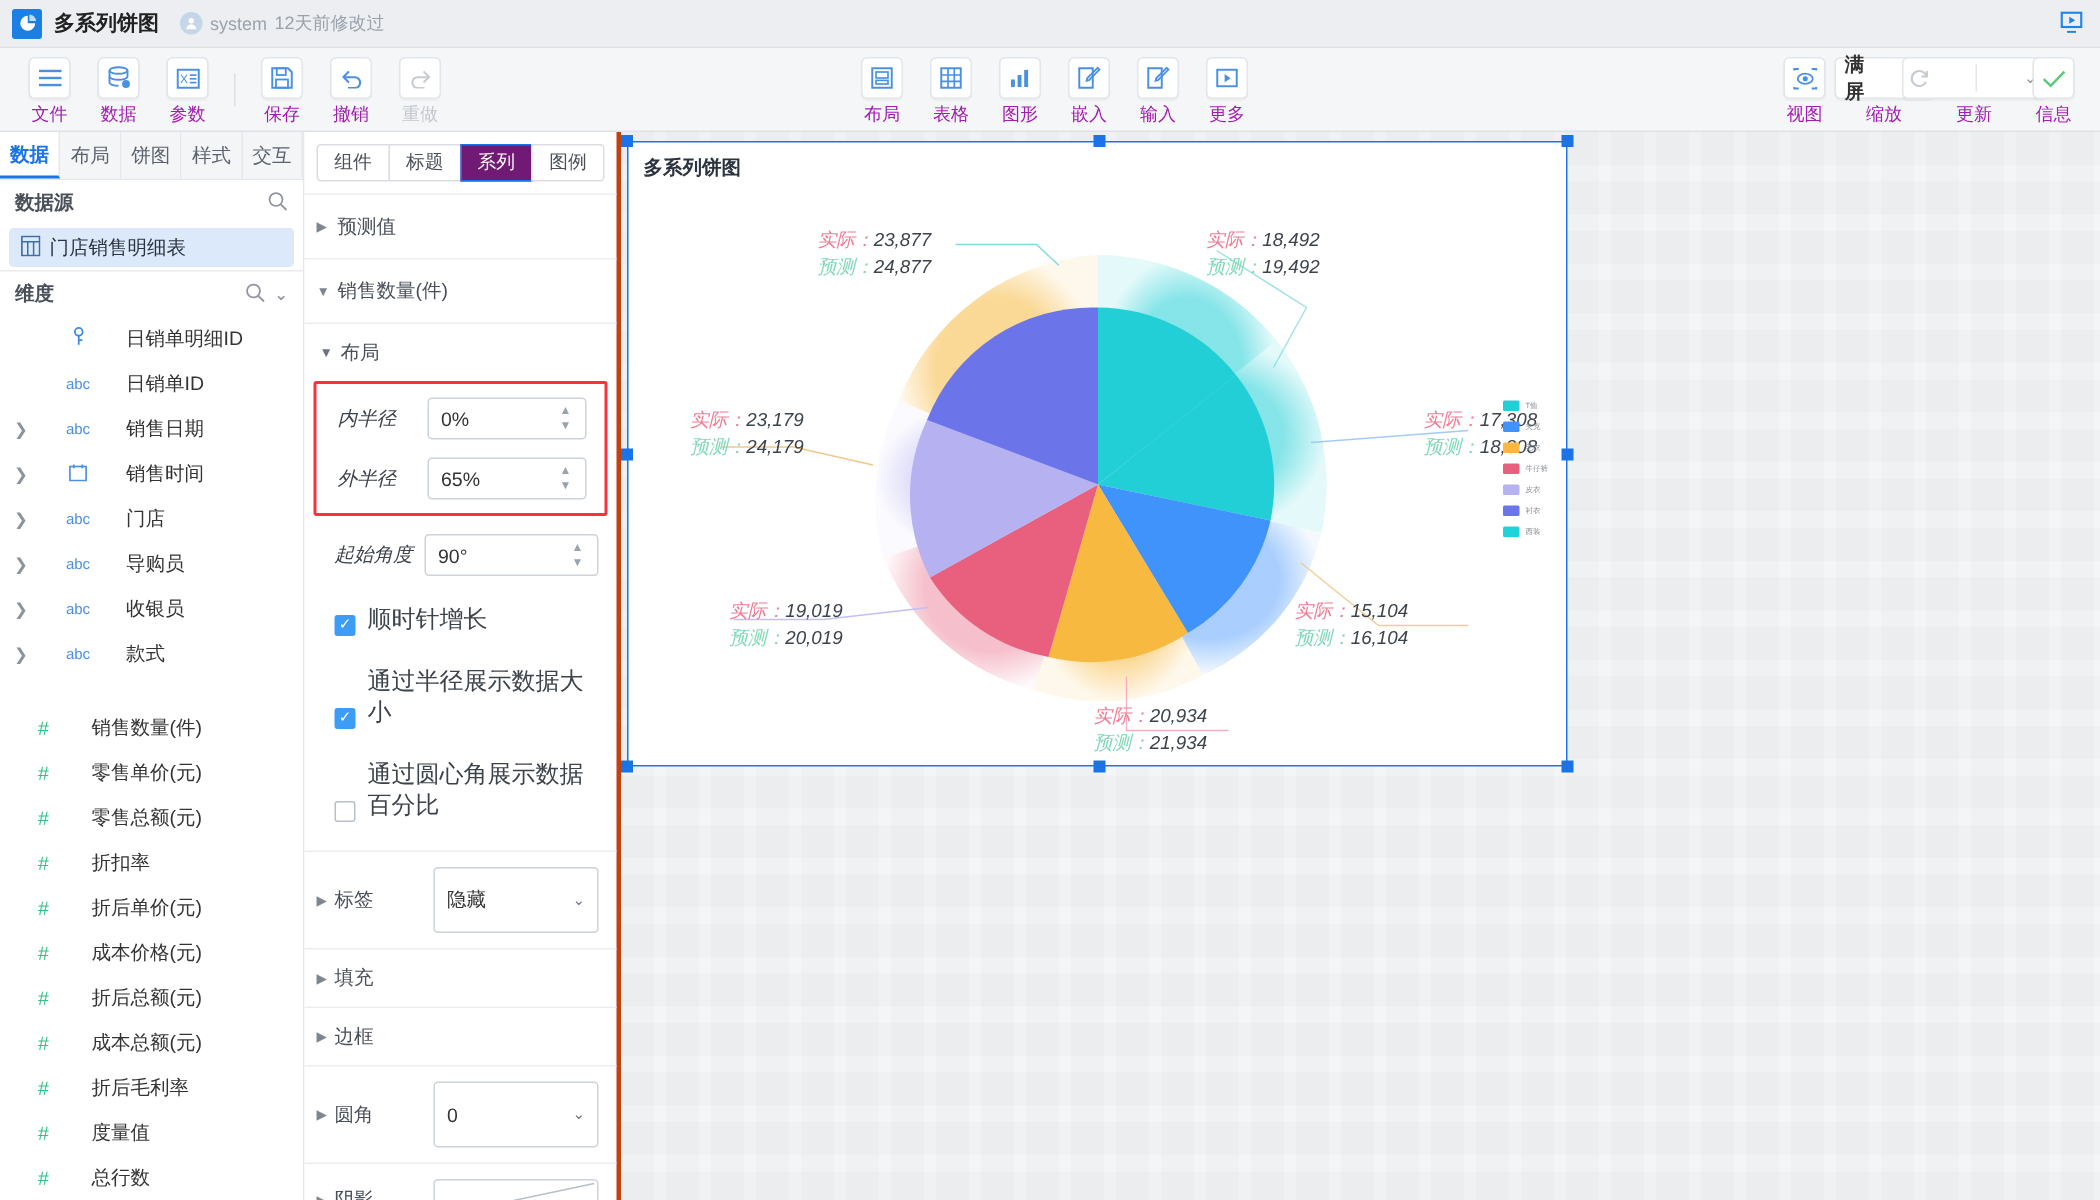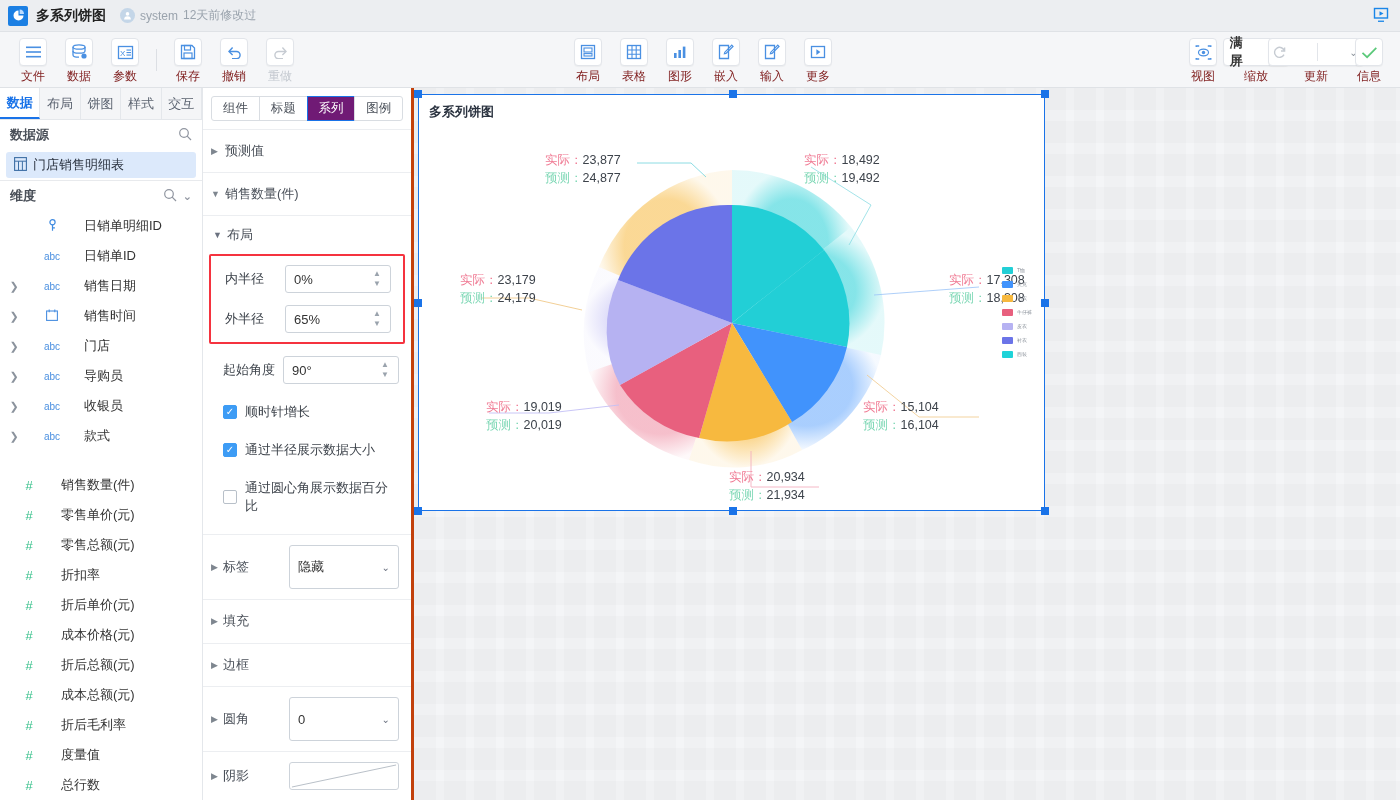--- a/index.html
+++ b/index.html
@@ -41,21 +41,21 @@
   .rb-group { display:flex; align-items:flex-start; }
   .rb-item {
     width:46px; display:flex; flex-direction:column; align-items:center;
     cursor:pointer; padding-top:2px;
   }
   .rb-box {
     width:28px; height:28px; background:#fff; border-radius:4px;
     border:1px solid #e2e5ea; display:flex; align-items:center; justify-content:center;
     box-shadow:0 1px 1px rgba(0,0,0,.04);
   }
-  .rb-label { font-size:12px; color:#7f1d1d; margin-top:3px; line-height:14px; }
+  .rb-label { font-size:12px; color:#a21caf; margin-top:3px; line-height:14px; }
   .rb-item.disabled .rb-label { color:#c3c8cf; }
   .rb-sep { width:1px; height:22px; background:#dcdfe4; margin:0 8px; align-self:center; }
   .rb-left { padding-left:10px; }
   .rb-center { position:absolute; left:565px; display:flex; }
   .rb-right { position:absolute; right:8px; display:flex; align-items:flex-start; }
   .rb-combo {
     display:flex; align-items:center; height:28px; background:#fff;
     border:1px solid #e2e5ea; border-radius:4px; padding:0 2px 0 6px;
     box-shadow:0 1px 1px rgba(0,0,0,.04);
     gap:28px;
@@ -121,35 +121,35 @@
     border-top:1px solid #eceef1; padding:12px 12px 12px 8px;
     display:flex; align-items:center; font-size:13px; color:#4a5059;
   }
   .prow .tw { width:10px; flex:0 0 10px; color:#7e868f; font-size:9px; margin-right:4px; }
   .prow .plabel { flex:0 0 auto; }
   .group-title { color:#4a5059; }
   .sub-head { padding:10px 12px 6px 10px; font-size:13px; color:#3d434b; display:flex; align-items:center; gap:5px;}
   .sub-head .tw { font-size:9px; color:#6b7280; }
 
   .ctrl-row { display:flex; align-items:center; padding:6px 12px 6px 14px; }
-  .ctrl-row .lbl { width:60px; flex:0 0 60px; font-size:13px; color:#3d434b; }
+  .ctrl-row .lbl { width:60px; flex:0 0 60px; font-size:13px; color:#3d434b;font-style:italic; }
   .spin {
     flex:1; height:28px; border:1px solid #cdd3da; border-radius:3px; background:#fff;
     display:flex; align-items:center; position:relative;
   }
   .spin input {
     border:none; outline:none; flex:1; height:26px; padding:0 8px; font-size:13px;
     color:#333; background:transparent; font-family:inherit; width:100%;
   }
   .spin-btns { display:flex; flex-direction:column; width:14px; margin-right:3px; gap:2px; }
   .spin-btns i { font-style:normal; font-size:8px; line-height:8px; color:#9aa3ad; cursor:pointer; }
   .hl-box {
     border:2px solid #f5333f; border-radius:2px; margin:4px 6px 6px 6px; padding:3px 0;
   }
-  .chk-row { display:flex; align-items:center; gap:8px; padding:7px 12px 7px 14px; font-size:13px; color:#3d434b; }
+  .chk-row { display:flex; align-items:flex-end; gap:8px; padding:7px 12px 7px 14px; font-size:16px; color:#3d434b; }
   .cbox {
     width:14px; height:14px; border:1px solid #b8c0c9; border-radius:2px; background:#fff;
     display:flex; align-items:center; justify-content:center; flex:0 0 14px;
   }
   .cbox.on { background:#3d9cf5; border-color:#3d9cf5; }
   .cbox.on:after { content:"✓"; color:#fff; font-size:10px; line-height:10px; }
   .sel {
     height:44px; border:1px solid #cdd3da; border-radius:3px; background:#fff;
     display:flex; align-items:center; padding:0 8px; font-size:13px; color:#333;
     flex:1; justify-content:space-between; cursor:pointer;
@@ -173,21 +173,21 @@
     position:absolute; left:4px; top:6px; width:627px; height:417px;
     background:#fff; border:1px solid #1a73e8;
   }
   .chart-title { position:absolute; left:10px; top:8px; font-size:13px; font-weight:bold; color:#2b3340; }
   .handle { position:absolute; width:8px; height:8px; background:#1a73e8; }
   .pie-svg { position:absolute; left:0; top:0; }
   .legend { position:absolute; right:12px; top:168px; }
   .lg-item { display:flex; align-items:center; gap:4px; height:14px; }
   .lg-swatch { width:11px; height:7px; border-radius:1px; }
   .lg-text { font-size:5px; color:#8a919a; white-space:nowrap; }
-  .dlabel { position:absolute; font-size:12.5px; white-space:nowrap; }
+  .dlabel { position:absolute; font-size:12.5px; white-space:nowrap;font-style:italic; }
   .dlabel .k-a { color:#f07c95; }
   .dlabel .k-p { color:#7fd8b6; }
   .dlabel .v { color:#3d434b; }
   .dlabel .ln { line-height:18px; }
 </style>
 </head>
 <body>
 
 <div class="app">
 

